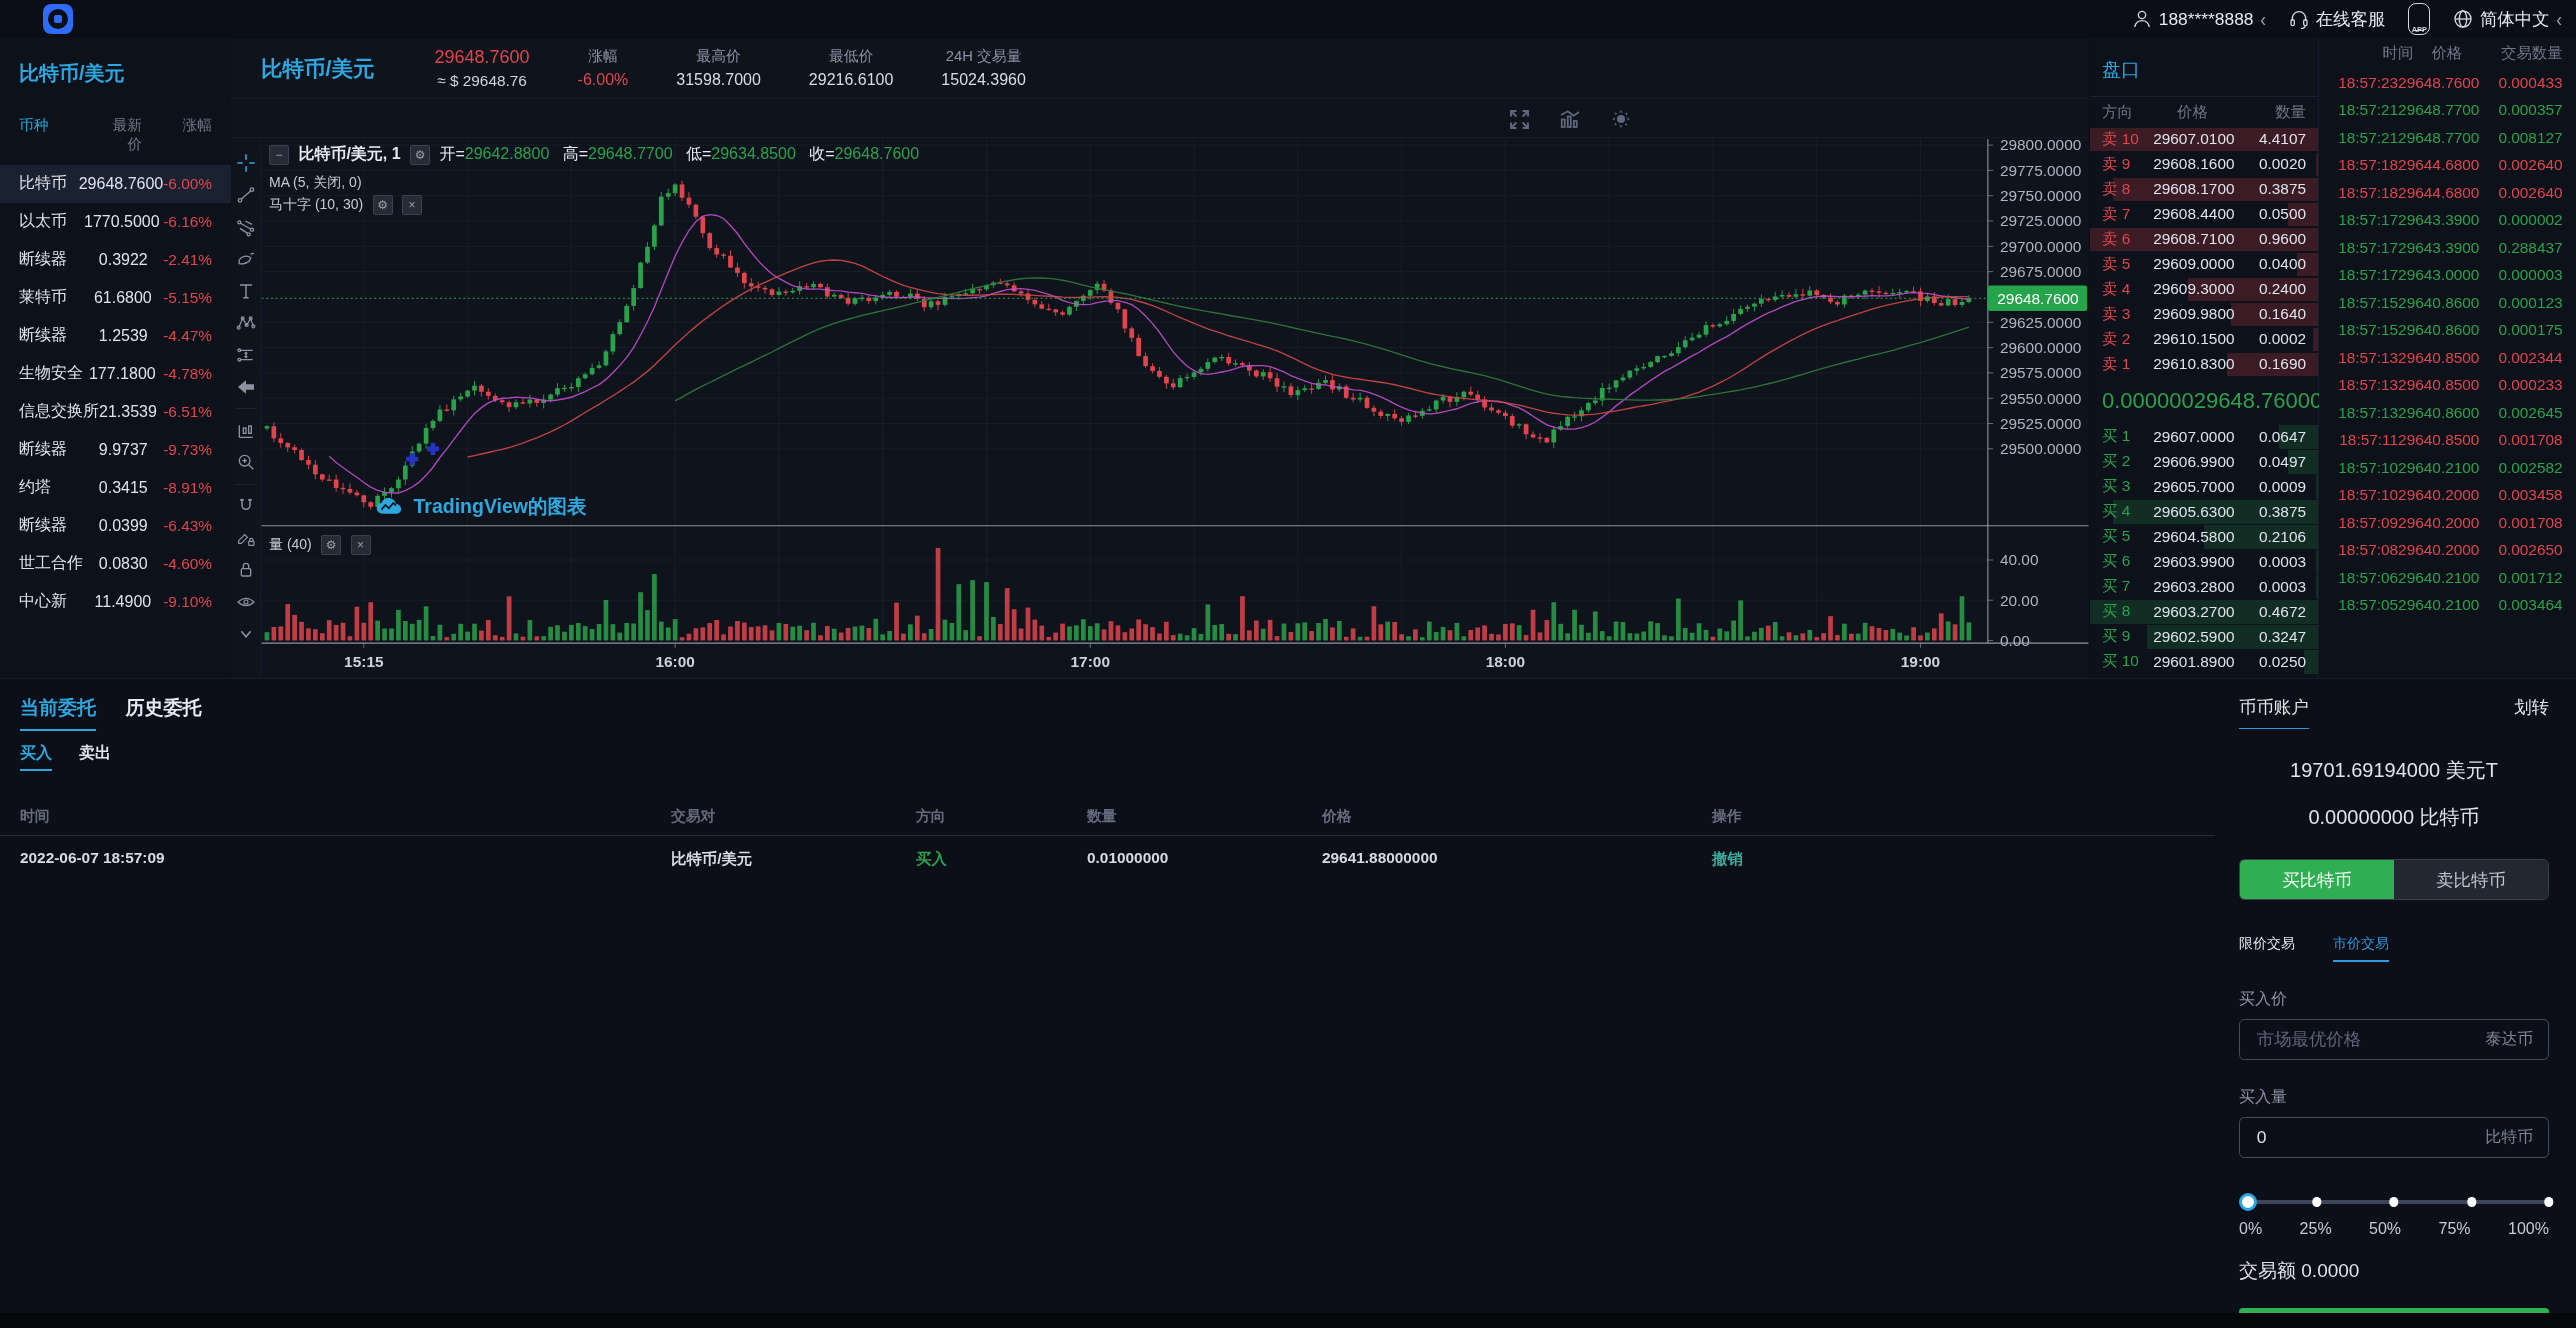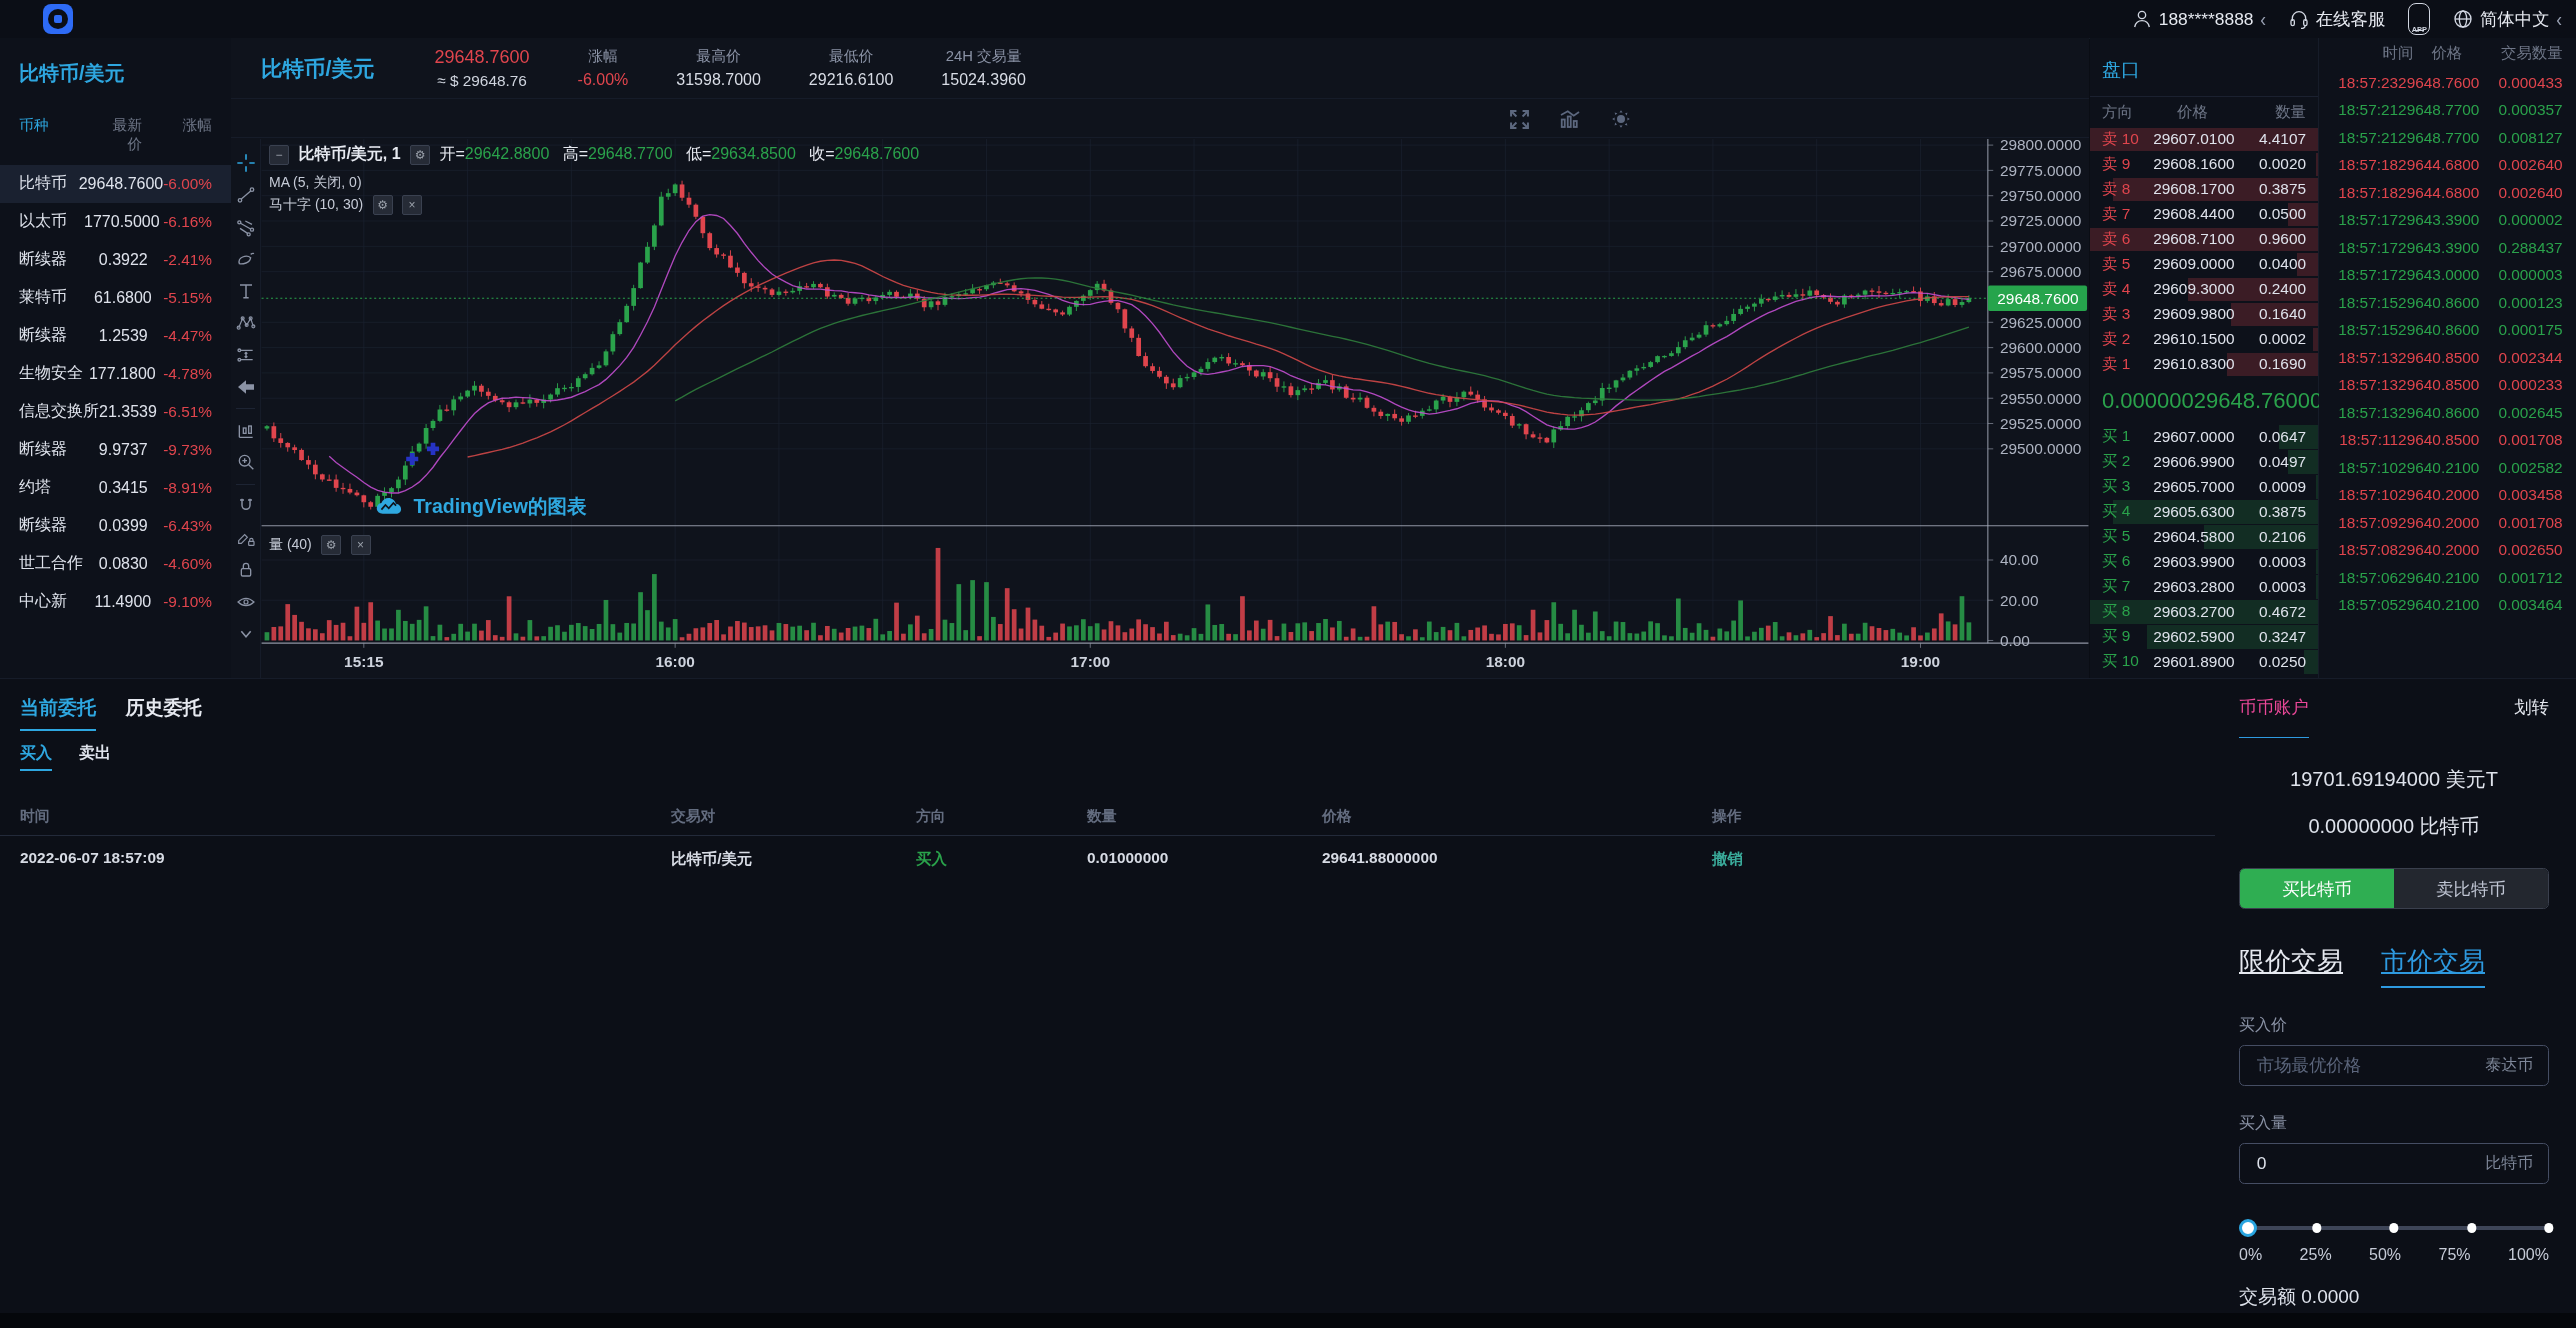--- a/index.html
+++ b/index.html
@@ -112,29 +112,29 @@
   #ord-head span{position:absolute;top:12px;}
   #ord-divider{height:0.7px;background:#232a3a;margin:0;}
   .ord-row{position:relative;height:40px;font-size:15.4px;color:#d7dbe4;}
   .ord-row span{position:absolute;top:13.4px;}
   .col-time{left:20px;}  .col-pair{left:671px;} .col-side{left:916px;color:#2aa24b;}
   .col-amt{left:1087px;} .col-price{left:1322px;} .col-act{left:1712px;color:#3aab9b;cursor:pointer;}
 
   
   #trade-panel{left:2215px;top:678px;width:361px;height:636px;background:#0c0f17;border-top:0.7px solid #161c29;box-sizing:border-box;padding:16px 27px 0 24px;}
   #tp-head{display:flex;justify-content:space-between;align-items:baseline;}
-  #tp-account{font-size:17.4px;color:#ec4899;border-bottom:1.3px solid #2e9ae0;padding-bottom:18px;cursor:pointer;}
+  #tp-account{font-size:17.4px;color:#e5e5e5;border-bottom:1.3px solid #2e9ae0;padding-bottom:9px;cursor:pointer;}
   #tp-transfer{font-size:17.4px;color:#e6e9f0;cursor:pointer;}
   .tp-balance{text-align:center;font-size:20px;color:#dfe3ec;margin-top:28px;}
   .tp-balance + .tp-balance{margin-top:20px;}
   #tp-toggle{display:flex;margin-top:28px;height:39px;border-radius:5.4px;overflow:hidden;border:0.7px solid #3a3f4d;}
   #tp-buy-btn{flex:1;background:#2fae52;color:#fff;font-size:17.4px;display:flex;align-items:center;justify-content:center;cursor:pointer;}
   #tp-sell-btn{flex:1;background:#23272f;color:#c0c6d4;font-size:17.4px;display:flex;align-items:center;justify-content:center;cursor:pointer;}
   #tp-type-tabs{display:flex;gap:38px;margin-top:35px;}
-  .tp-type{font-size:26px;color:#e6e9f0;cursor:pointer;padding-bottom:6.7px;text-decoration:underline;}
+  .tp-type{font-size:14px;color:#e6e9f0;cursor:pointer;padding-bottom:6.7px;}
   .tp-type.active{color:#2e9ae0;border-bottom:2px solid #2e9ae0;}
   .tp-label{font-size:16px;color:#8a92a5;margin-top:27px;}
   .tp-input{margin-top:9.4px;height:39px;border:0.7px solid #454d63;border-radius:5.4px;display:flex;align-items:center;padding:0 14.8px;background:transparent;}
   .tp-input input{flex:1;background:transparent;border:none;outline:none;color:#dfe3ec;font-size:17.4px;font-family:inherit;}
   .tp-input input::placeholder{color:#5c667c;}
   .tp-unit{font-size:16px;color:#7e8799;}
   #slider{position:relative;margin-top:35px;height:17.4px;}
   #slider .track{position:absolute;left:0;right:0;top:6.7px;height:4px;background:#3e4558;border-radius:2px;}
   #slider .dot{position:absolute;top:4px;width:9.4px;height:9.4px;border-radius:50%;background:#fff;transform:translateX(-50%);}
   #slider .thumb{position:absolute;left:0;top:0;width:12px;height:12px;border-radius:50%;background:#fff;border:3.4px solid #29a5e0;cursor:pointer;}

